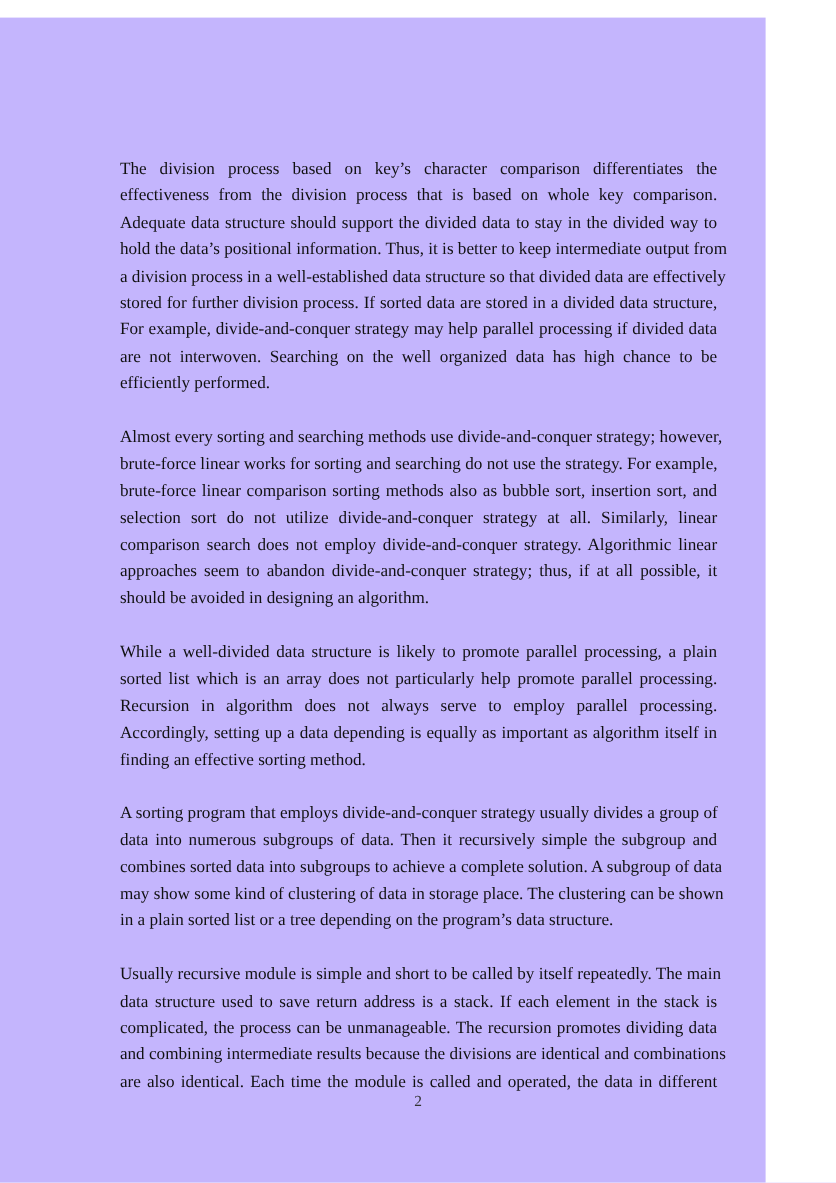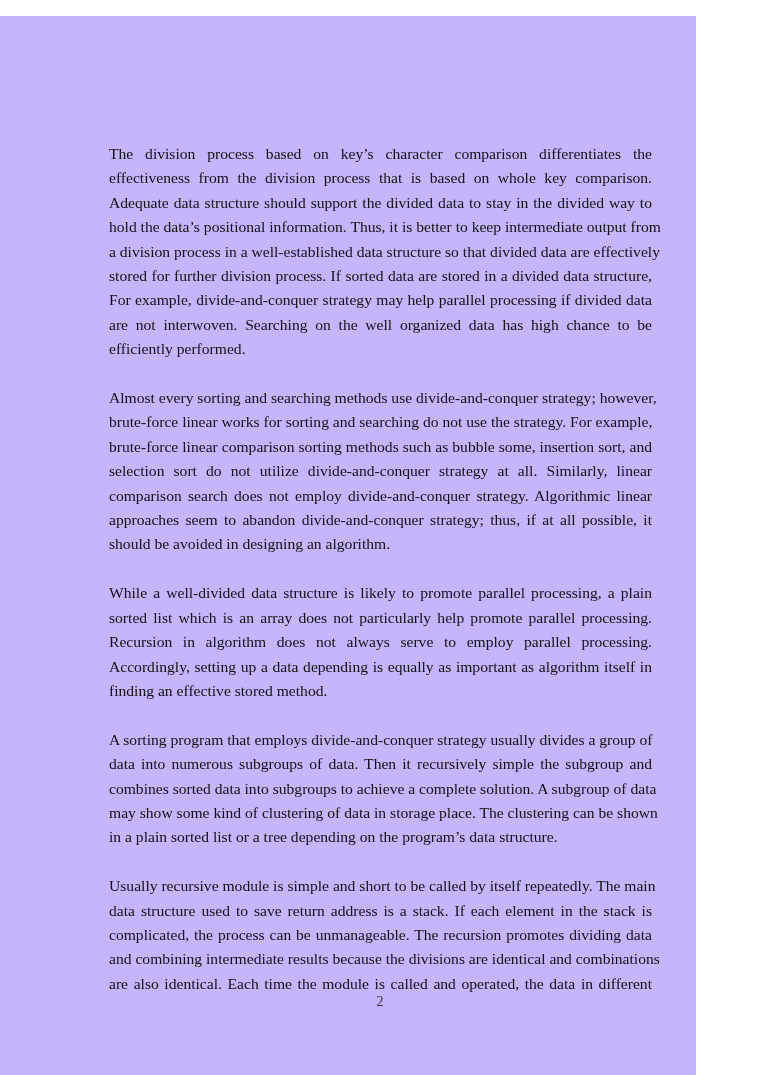--- a/index.html
+++ b/index.html
@@ -68,32 +68,32 @@
         <span class="line">hold the data’s positional information. Thus, it is better to keep intermediate output from</span>
         <span class="line">a division process in a well-established data structure so that divided data are effectively</span>
         <span class="line">stored for further division process. If sorted data are stored in a divided data structure,</span>
         <span class="line">For example, divide-and-conquer strategy may help parallel processing if divided data</span>
         <span class="line">are not interwoven. Searching on the well organized data has high chance to be</span>
         <span class="line last">efficiently performed.</span>
       </p>
       <p class="para">
         <span class="line">Almost every sorting and searching methods use divide-and-conquer strategy; however,</span>
         <span class="line">brute-force linear works for sorting and searching do not use the strategy. For example,</span>
-        <span class="line">brute-force linear comparison sorting methods such as bubble some, insertion sort, and</span>
+        <span class="line">brute-force linear comparison sorting methods also as bubble sort, insertion sort, and</span>
         <span class="line">selection sort do not utilize divide-and-conquer strategy at all. Similarly, linear</span>
         <span class="line">comparison search does not employ divide-and-conquer strategy. Algorithmic linear</span>
         <span class="line">approaches seem to abandon divide-and-conquer strategy; thus, if at all possible, it</span>
         <span class="line last">should be avoided in designing an algorithm.</span>
       </p>
       <p class="para">
         <span class="line">While a well-divided data structure is likely to promote parallel processing, a plain</span>
         <span class="line">sorted list which is an array does not particularly help promote parallel processing.</span>
         <span class="line">Recursion in algorithm does not always serve to employ parallel processing.</span>
         <span class="line">Accordingly, setting up a data depending is equally as important as algorithm itself in</span>
-        <span class="line last">finding an effective stored method.</span>
+        <span class="line last">finding an effective sorting method.</span>
       </p>
       <p class="para">
         <span class="line">A sorting program that employs divide-and-conquer strategy usually divides a group of</span>
         <span class="line">data into numerous subgroups of data. Then it recursively simple the subgroup and</span>
         <span class="line">combines sorted data into subgroups to achieve a complete solution. A subgroup of data</span>
         <span class="line">may show some kind of clustering of data in storage place. The clustering can be shown</span>
         <span class="line last">in a plain sorted list or a tree depending on the program’s data structure.</span>
       </p>
       <p class="para">
         <span class="line">Usually recursive module is simple and short to be called by itself repeatedly. The main</span>

